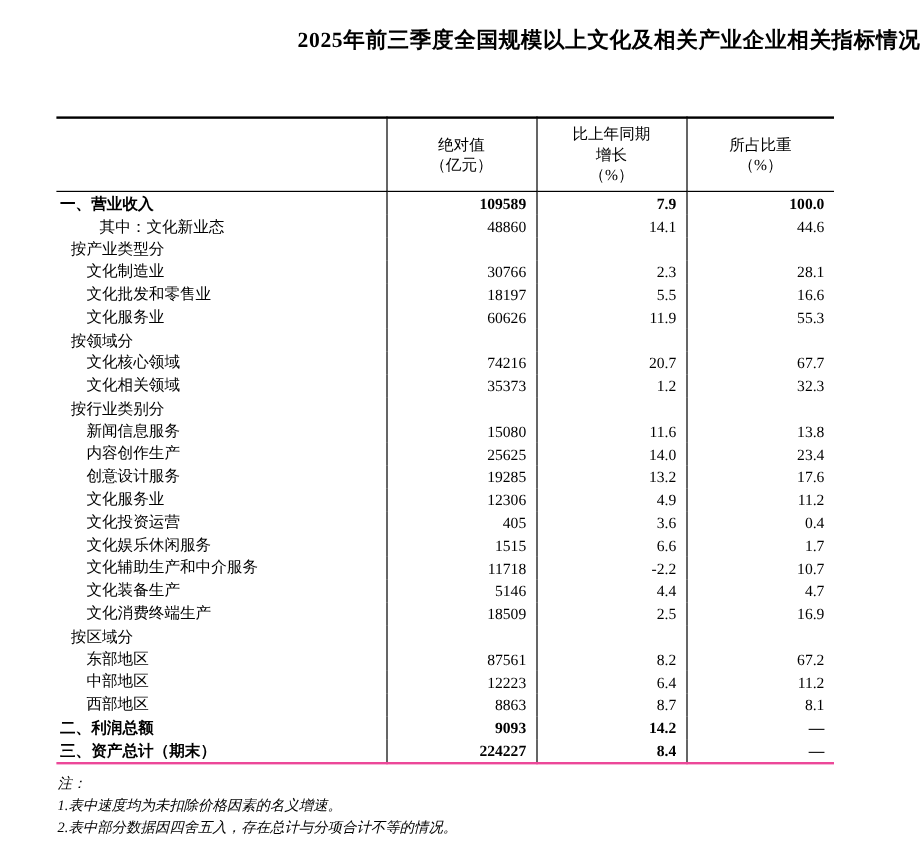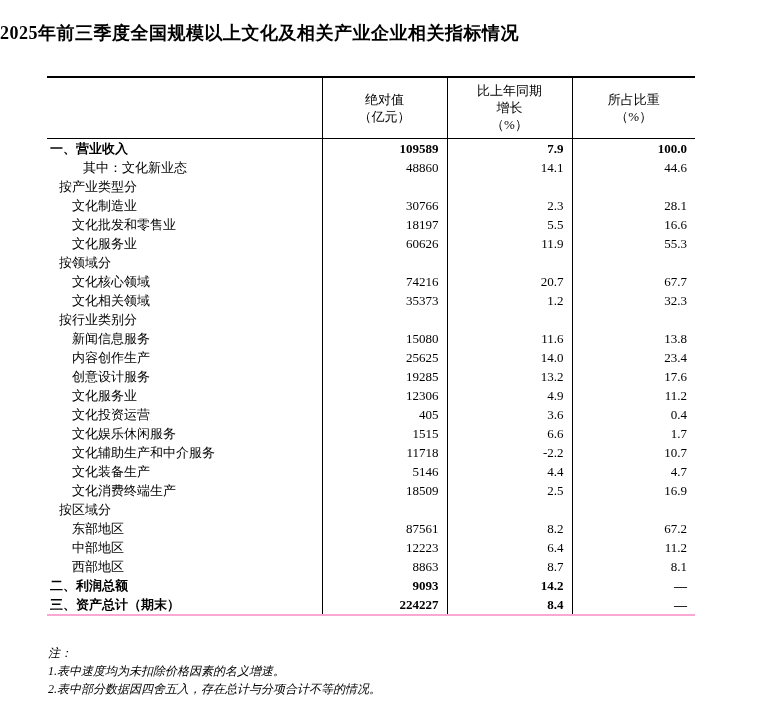--- a/index.html
+++ b/index.html
@@ -8,34 +8,34 @@
     background: #ffffff;
     font-family: "Liberation Serif", "DejaVu Serif", serif;
     color: #000;
     position: relative;
     overflow: hidden;
   }
   .page-title {
     position: absolute;
     top: 21px; left: 0;
     width: 767px;
-    text-align: left;
+    text-align: right;
     font-size: 18px;
     font-weight: bold;
     letter-spacing: 0.5px;
     white-space: nowrap;
   }
   table.stat-table {
     position: absolute;
-    top: 76px; left: 47px;
+    top: 97px; left: 47px;
     width: 648px;
     border-collapse: collapse;
     table-layout: fixed;
     border-top: 2px solid #000;
-    border-bottom: 2px solid #f9a8d4;
+    border-bottom: 2px solid #ec4899;
   }
   .stat-table col.c1 { width: 275px; }
   .stat-table col.c2 { width: 125px; }
   .stat-table col.c3 { width: 125px; }
   .stat-table col.c4 { width: 123px; }
   .stat-table th, .stat-table td {
     font-weight: normal;
     font-size: 13px;
     vertical-align: middle;
   }
@@ -54,21 +54,21 @@
     height: 19px;
     line-height: 19px;
     white-space: nowrap;
     overflow: hidden;
   }
   .stat-table td.lbl { text-align: left; }
   .stat-table td.num { text-align: right; padding-right: 8px; }
   .stat-table tr.bold td { font-weight: bold; margin-left: 20px; }
   .ind0 { padding-left: 3px; }
   .ind1 { padding-left: 12px; }
-  .ind2 { padding-left: 25px; }
+  .ind2 { padding-left: 25px; font-family: Liberation Mono, monospace; }
   .ind3 { padding-left: 36px; }
   .notes {
     position: absolute;
     top: 644px; left: 48px;
     font-size: 12px;
     font-style: italic;
     line-height: 18px;
   }
   .notes div { white-space: nowrap; }
 </style>

